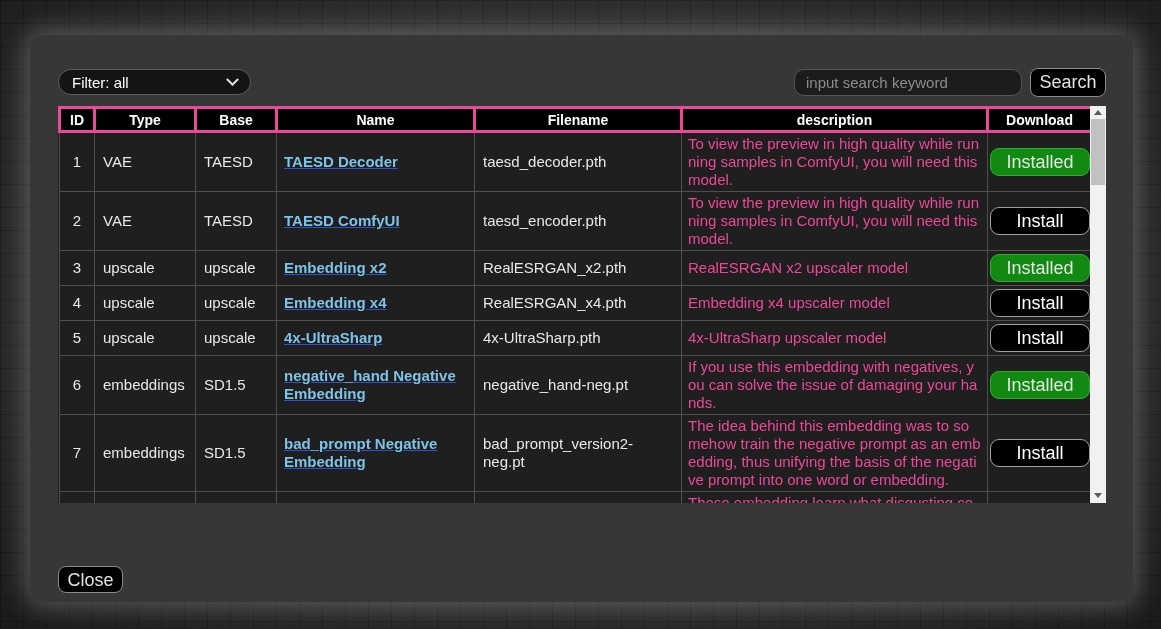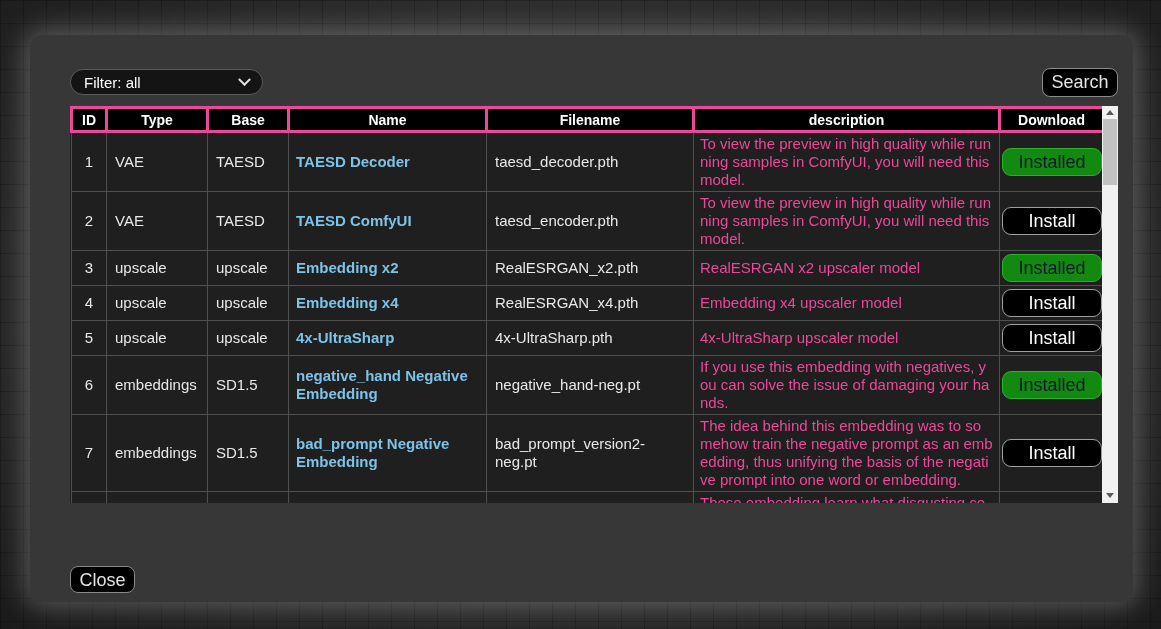--- a/index.html
+++ b/index.html
@@ -18,21 +18,21 @@
     position: relative;
   }
   .dialog {
     position: absolute;
     left: 30px; top: 35px;
     width: 1103px; height: 567px;
     box-sizing: border-box;
     background: #373737;
     border-radius: 12px;
     box-shadow: 0 0 26px 5px rgba(215,215,215,0.30);
-    padding: 33px 0 0 40px;
+    padding: 33px 0 0 28px;
   }
   
   .topbar {
     width: 1048px; height: 28px;
     display: flex; align-items: center; justify-content: space-between;
     margin-bottom: 10px;
   }
   .filter-select {
     width: 193px; height: 26px;
     box-sizing: border-box;
@@ -107,35 +107,36 @@
   td.c-name { padding: 2px 7px; line-height: 18px; }
   td.c-desc {
     padding: 2px 6px;
     word-break: break-all;
     color: #ec4899;
   }
   td.c-dl { text-align: center; padding: 3px 2px; }
   a.model-link {
     color: #7dc3e8;
     font-weight: bold;
+    text-decoration: underline;
     text-decoration-color: #3450c8;
     cursor: pointer;
   }
   .dl-btn {
     width: 100px; height: 28px;
     border-radius: 9px;
     font-size: 18px;
     font-family: "Liberation Sans", sans-serif;
     cursor: pointer;
     line-height: 1;
   }
   .dl-btn.installed {
     background: #128a12;
     border: 1px solid #2dae2d;
-    color: #0f172a;
+    color: #e5e5e5;
   }
   .dl-btn.install {
     background: #000000;
     border: 1px solid #a0a0a0;
     color: #ffffff;
   }
   
   .sbar {
     width: 16px; height: 397px;
     background: #f1f1f1;
@@ -173,20 +174,21 @@
 <body>
 
 <div class="dialog">
 
   <div class="topbar">
     <div class="filter-select">
       <span>Filter: all</span>
       <span class="chevron"></span>
     </div>
     <div class="search-group">
+      <input class="search-input" type="text" placeholder="input search keyword" style="">
       <button class="btn search-btn">Search</button>
     </div>
   </div>
 
   <div class="table-zone">
     <div class="scroll-area">
       <table>
         <colgroup>
           <col style="width:35px">
             <col style="width:101px">

